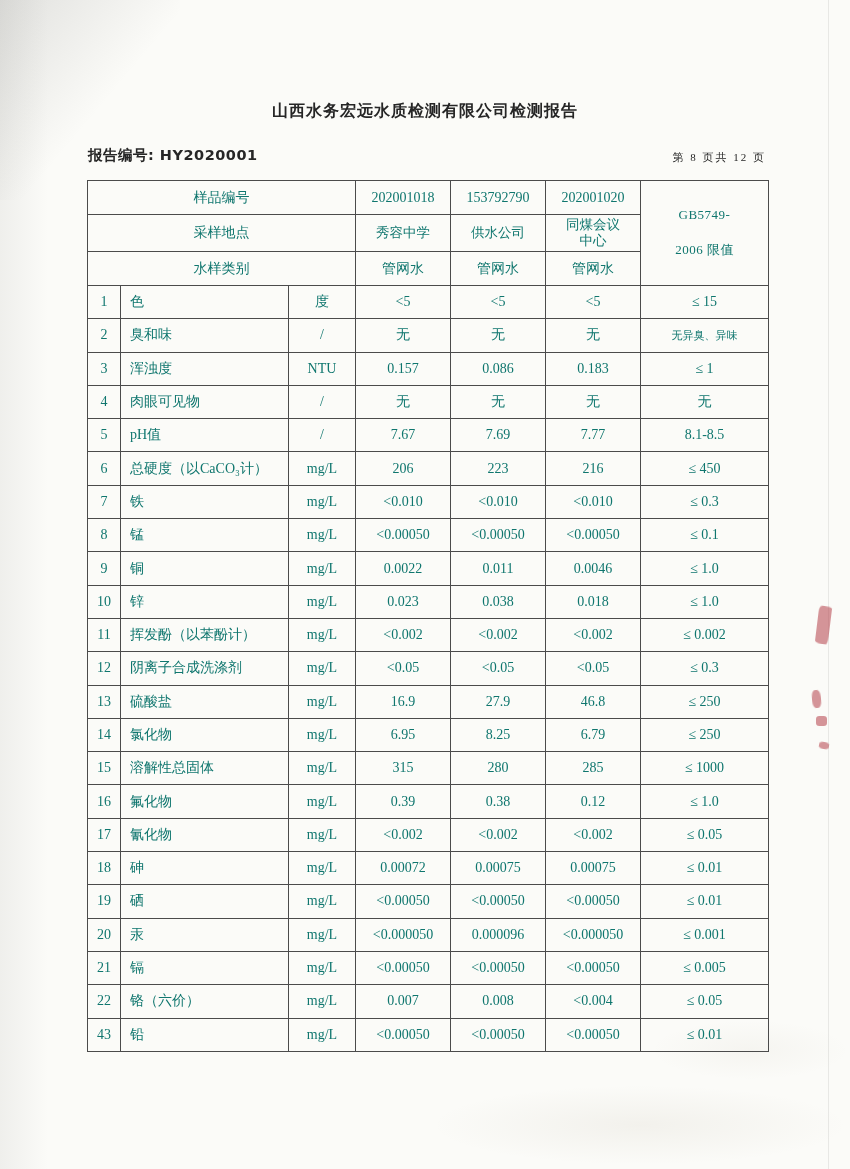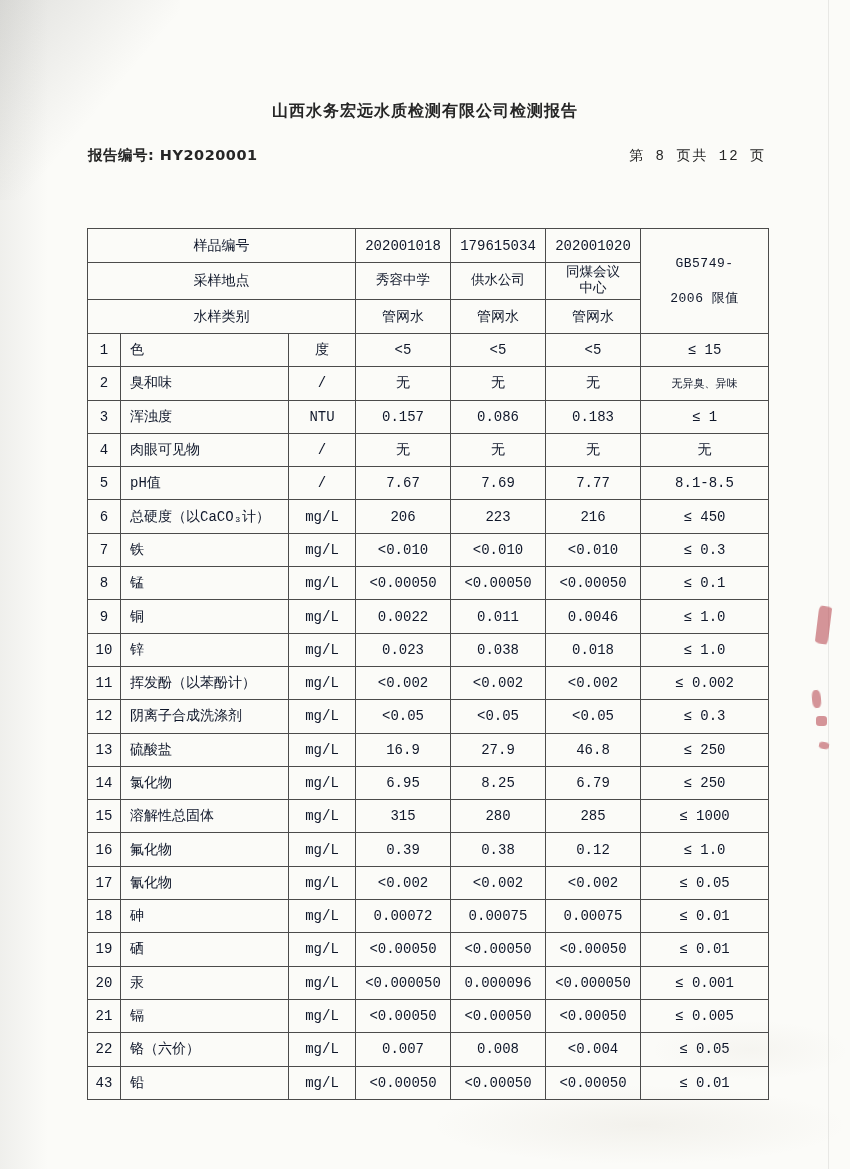--- a/index.html
+++ b/index.html
@@ -18,26 +18,26 @@
     background:radial-gradient(ellipse at center,rgba(140,125,95,.08),rgba(140,125,95,0) 70%);}
   .smudge-mid{position:absolute;left:650px;top:1020px;width:200px;height:60px;
     background:radial-gradient(ellipse at center,rgba(140,125,95,.05),rgba(140,125,95,0) 70%);}
 
   
   .title{position:absolute;top:101px;left:0;width:100%;margin:0;text-align:center;
     font-size:16px;font-weight:bold;letter-spacing:1px;}
   .info-row{position:absolute;top:146px;left:88px;width:678px;
     display:flex;justify-content:space-between;align-items:flex-end;}
   .report-no{font-size:14.5px;font-weight:bold;letter-spacing:.5px;}
-  .page-info{font-size:14px;font-family:Liberation Mono, monospace;letter-spacing:2px;}
+  .page-info{font-size:11px;font-family:Liberation Serif, serif;letter-spacing:2px;}
 
   
   table{position:absolute;top:180px;left:87px;width:681px;
     border-collapse:collapse;table-layout:fixed;
-    font-family:Liberation Mono, monospace;font-size:14px;color:#0f172a;margin-top:48px;}
+    font-family:Liberation Serif, serif;font-size:14px;color:#0f766e;}
   td{border:1px solid #4b4b4b;text-align:center;padding:0 2px;overflow:hidden;vertical-align:middle;}
   .hr1{height:34px;}
   .hr2{height:37px;}
   .hr3{height:34px;}
   #data-body tr{height:33.3px;}
   .c-item{text-align:left;padding-left:9px;}
   .loc-cell{white-space:pre-line;font-size:13.5px;line-height:16px;}
   .c-limit-head{font-size:13px;letter-spacing:.5px;}
   .c-limit-head .std-line1{margin-bottom:18px;}
   .small-limit{font-size:11px;letter-spacing:0;}
@@ -73,21 +73,21 @@
       <col style="width:67px">
     <col style="width:95px">
       <col style="width:95px">
       <col style="width:95px">
     <col style="width:128px">
   </colgroup>
   <tbody>
     <tr class="hr1">
       <td colspan="3">样品编号</td>
       <td>202001018</td>
-      <td>179615034</td>
+      <td>153792790</td>
       <td>202001020</td>
       <td class="c-limit-head" rowspan="3">
         <div class="std-line1">GB5749-</div>
         <div class="std-line2">2006 限值</div>
       </td>
     </tr>
     <tr class="hr2">
       <td colspan="3">采样地点</td>
       <td class="loc-cell">秀容中学</td>
       <td class="loc-cell">供水公司</td>

